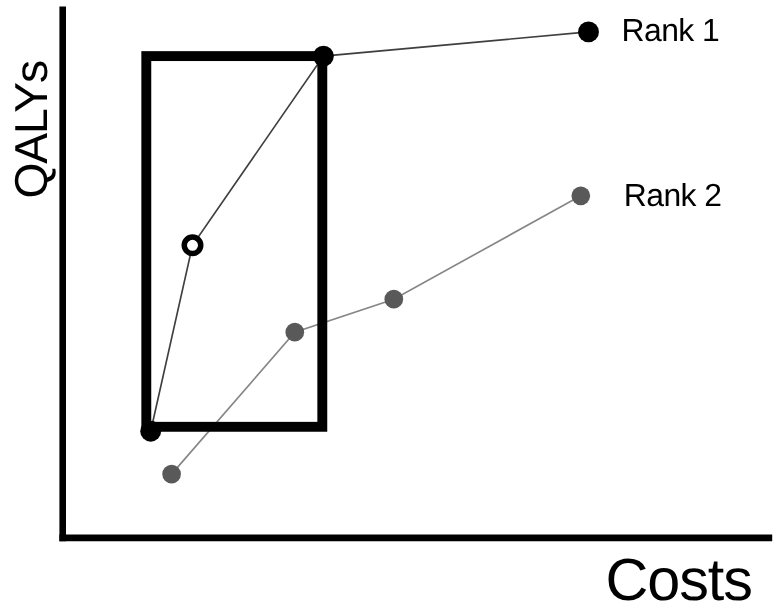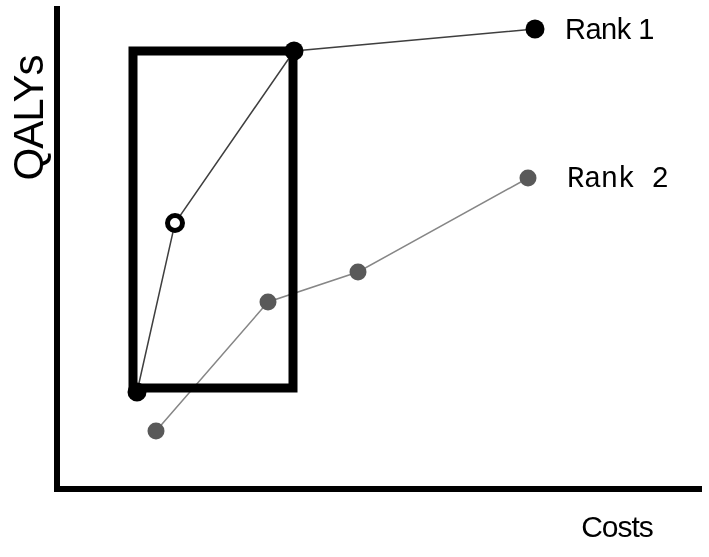--- a/index.html
+++ b/index.html
@@ -13,25 +13,25 @@
   .figure svg{position:absolute;left:0;top:0;}
   .label{position:absolute;color:#000;white-space:nowrap;line-height:1;}
   .ylabel{
     left:29px;top:118px;
     transform:translate(-50%,-50%) rotate(-90deg);
     font-size:42px;letter-spacing:-1px;
   }
   .xlabel{
     left:617px;top:527px;
     transform:translate(-50%,-50%);
-    font-size:30px;letter-spacing:-1px;
+    font-size:54px;letter-spacing:-1px;
   }
   .legend{font-size:29px;letter-spacing:-0.5px;}
   .legend-r1{left:565px;top:29px;transform:translateY(-50%);}
-  .legend-r2{left:567px;top:179px;transform:translateY(-50%);font-family:Liberation Mono, monospace;}
+  .legend-r2{left:567px;top:179px;transform:translateY(-50%);}
 </style>
 </head>
 <body>
 
 <div class="figure">
 
   <svg id="plot" width="709" height="557" viewBox="0 0 709 557" xmlns="http://www.w3.org/2000/svg">
 
     <line x1="57" y1="6" x2="57" y2="492" stroke="#000000" stroke-width="6"></line>
     <line x1="54" y1="489" x2="702" y2="489" stroke="#000000" stroke-width="6"></line>

